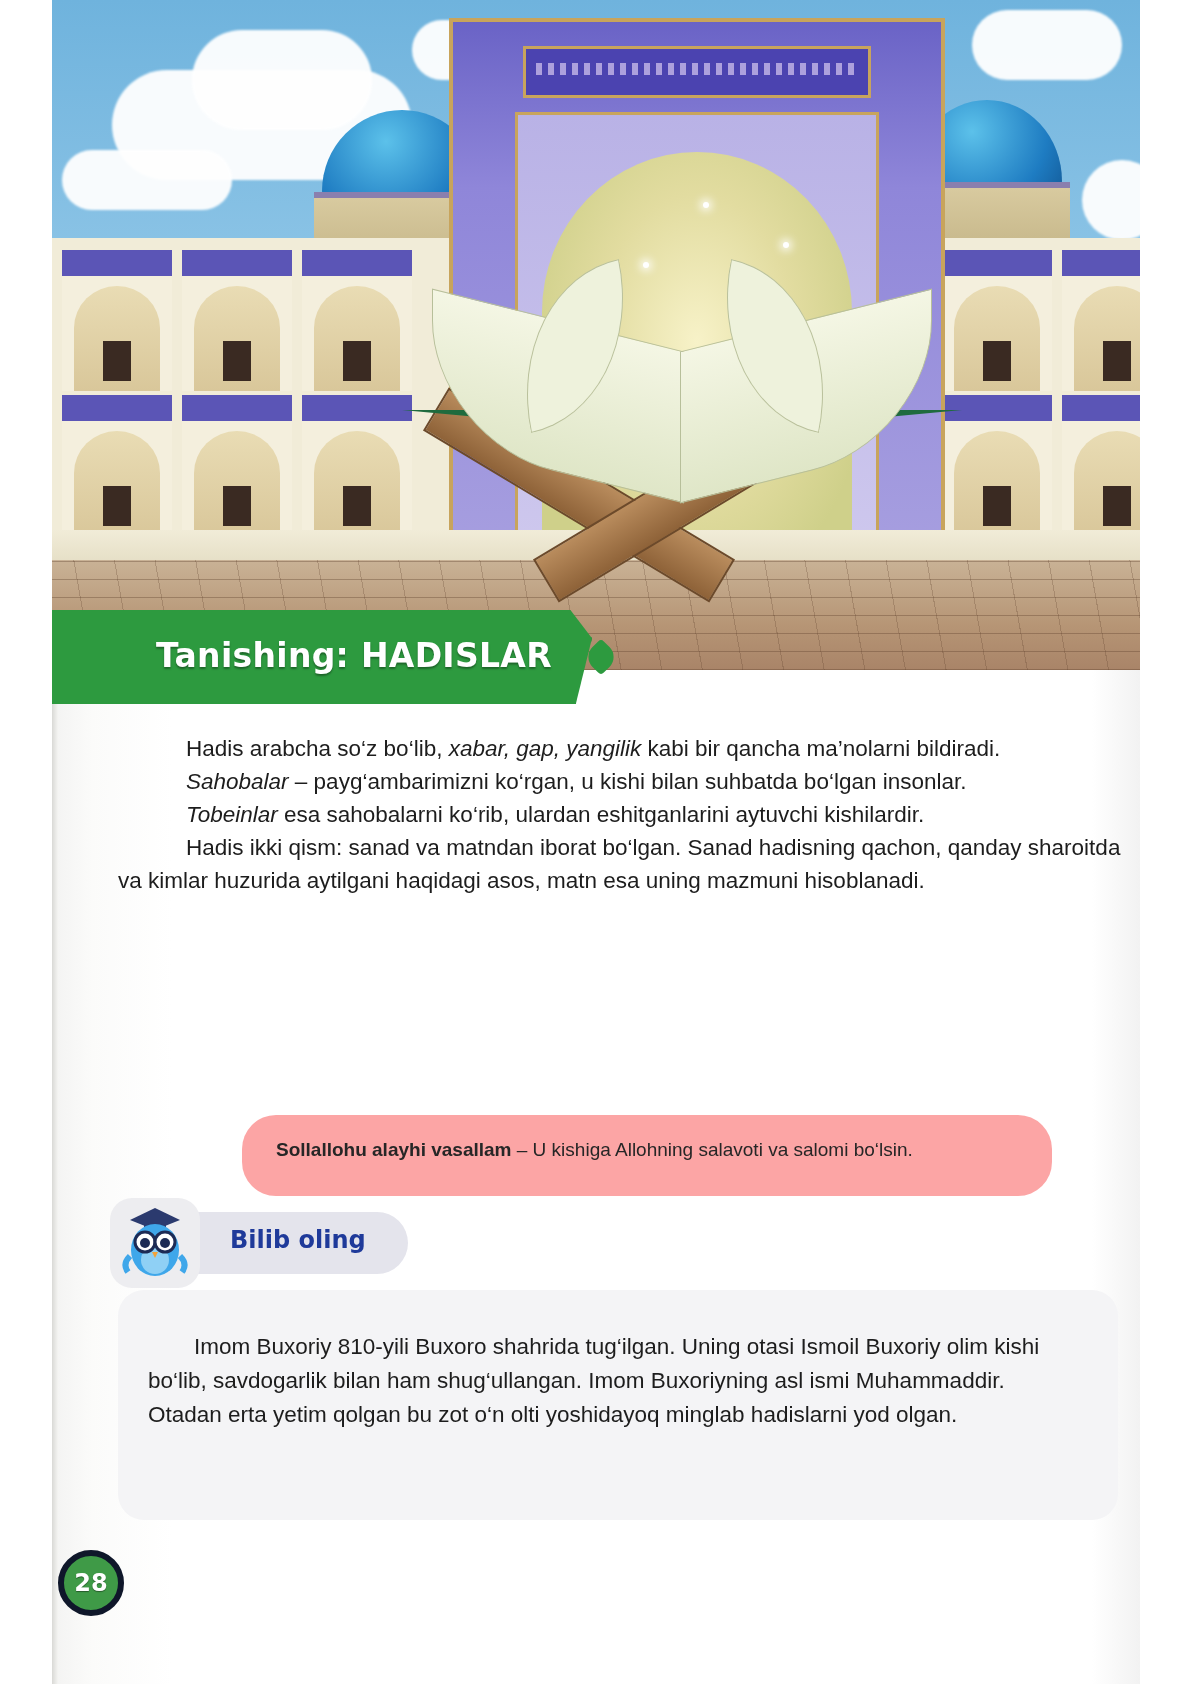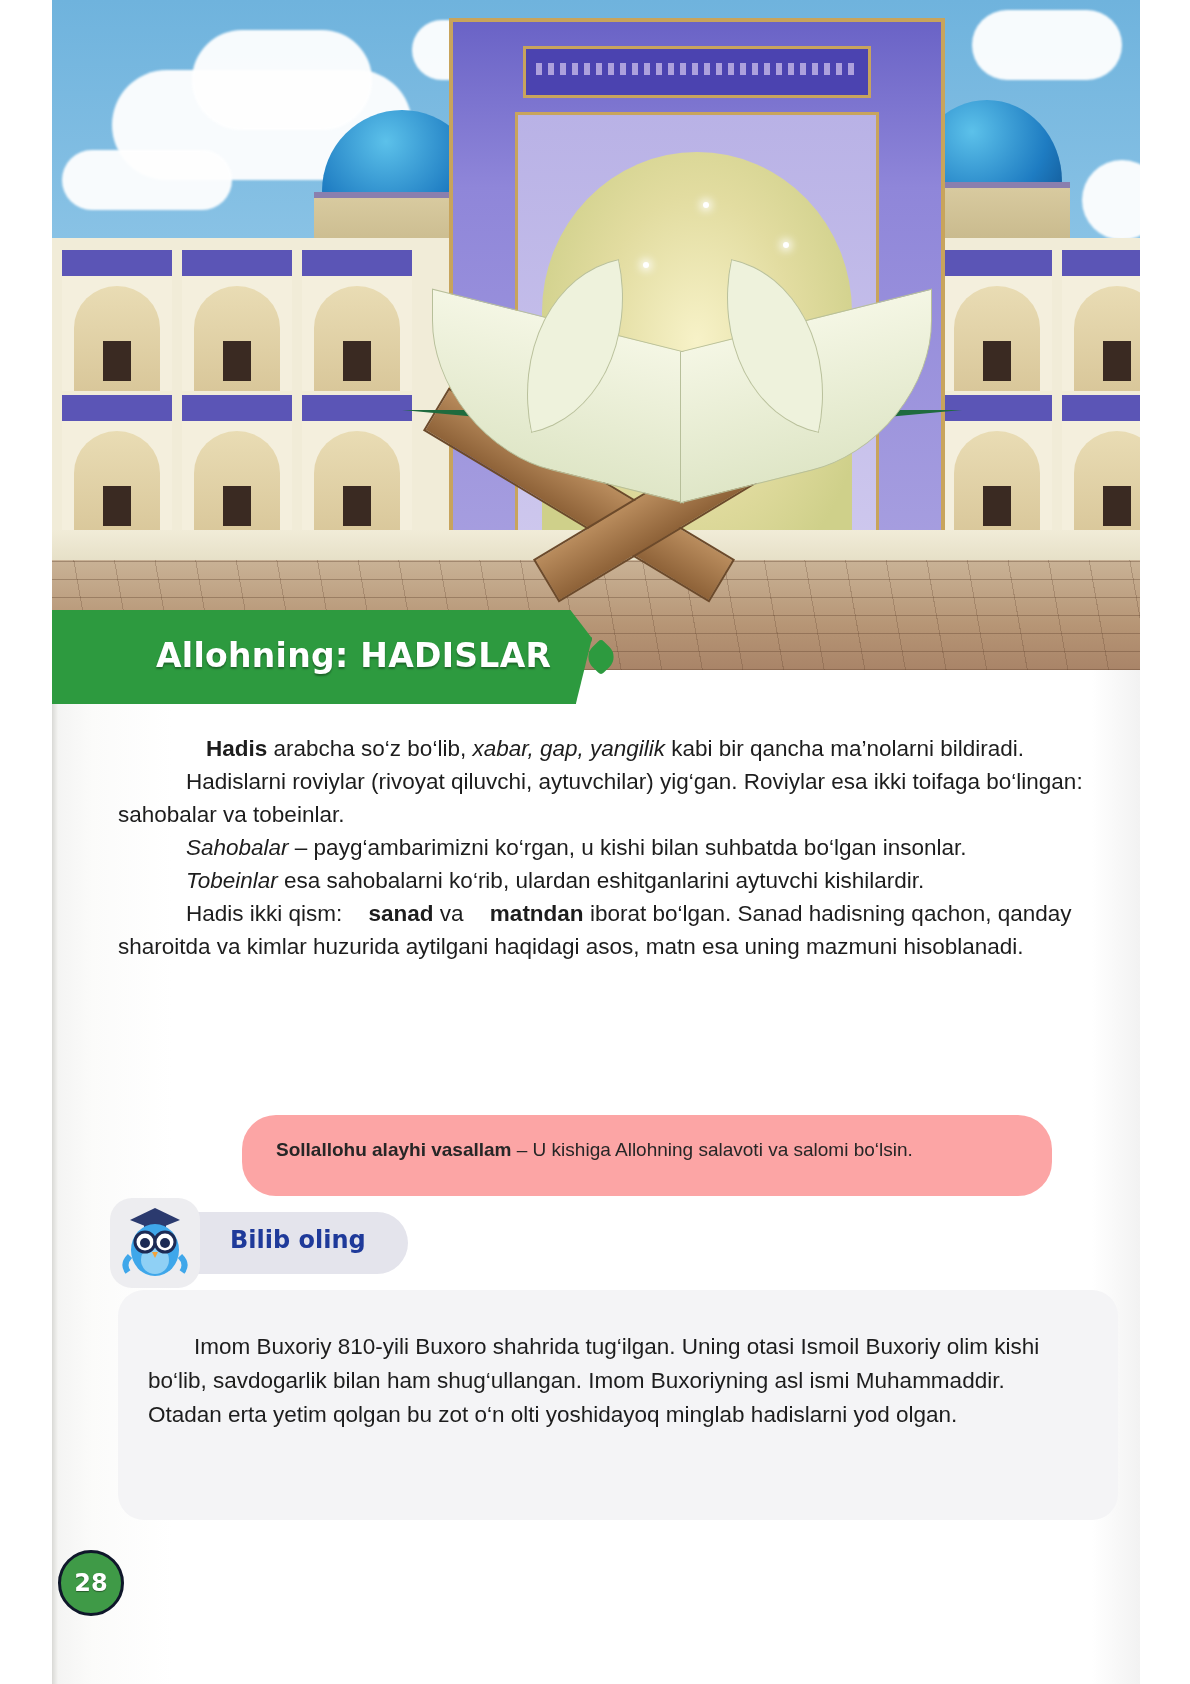--- a/index.html
+++ b/index.html
@@ -103,21 +103,21 @@
     font-weight:bold; font-size:33px; color:#ffffff; letter-spacing:.3px;
     text-shadow:0 2px 2px rgba(0,0,0,.35);
   }
   
   .body-text {
     position:absolute; left:118px; top:732px; width:1025px;
     font-family:"Liberation Sans", sans-serif; font-size:22.5px; line-height:33px; color:#1d1d1d;
   }
   .body-text p { margin:0; }
   .indent { text-indent:68px; }
-  .body-text b { font-weight:bold;margin-left:20px; }
+  .body-text b { font-weight:normal; }
   .body-text i { font-style:italic; }
   
   .note {
     position:absolute; left:242px; top:1115px; width:810px; height:81px;
     background:#fca5a5; border-radius:34px;
     font-family:Liberation Sans, sans-serif; font-size:19px; color:#262626;
     box-sizing:border-box; padding-left:34px; line-height:70px;
   }
   .note b { font-weight:bold; }
   
@@ -138,21 +138,21 @@
     background:#f4f4f6; border-radius:26px;
   }
   .info-text {
     position:absolute; left:148px; top:1330px; width:920px;
     font-family:"Liberation Sans", sans-serif; font-size:22.5px; line-height:34px; color:#1d1d1d;
   }
   .info-text p { margin:0; text-indent:46px; }
   
   .page-num {
     position:absolute; left:58px; top:1550px; width:66px; height:66px; border-radius:50%;
-    background:#3f9a47; border:3px solid #0f172a; box-sizing:border-box;
+    background:#3f9a47; border:6px solid #0f172a; box-sizing:border-box;
     color:#fff; font-family:"DejaVu Sans", sans-serif; font-weight:bold; font-size:24px;
     display:flex; align-items:center; justify-content:center;
     text-shadow:0 1px 1px rgba(0,0,0,.4);
   }
 </style>
 </head>
 <body>
 
 <div class="page"></div>
 <div class="page-left-edge"></div>
@@ -243,28 +243,25 @@
   <div class="stand-right"></div>
   <div class="book-cover"></div>
   <div class="page-fan-l"></div>
   <div class="page-fan-r"></div>
   <div class="leaf-l"></div>
   <div class="leaf-r"></div>
 </div>
 
 <div class="banner"></div>
 <div class="banner-ornament"></div>
-<div class="banner-title">Allohning: HADISLAR</div>
+<div class="banner-title">Tanishing: HADISLAR</div>
 
 <div class="body-text">
   <p class="indent" style="padding-left:0;">
     <b>Hadis</b><span> arabcha so‘z bo‘lib, </span><i>xabar, gap, yangilik</i><span> kabi bir qancha ma’nolarni bildiradi.</span>
-  </p>
-  <p class="indent">
-    <span>Hadislarni roviylar (rivoyat qiluvchi, aytuvchilar) yig‘gan. Roviylar esa ikki toifaga bo‘lingan: sahobalar va tobeinlar.</span>
   </p>
   <p class="indent">
     <i>Sahobalar</i><span> – payg‘ambarimizni ko‘rgan, u kishi bilan suhbatda bo‘lgan insonlar.</span>
   </p>
   <p class="indent">
     <i>Tobeinlar</i><span> esa sahobalarni ko‘rib, ulardan eshitganlarini aytuvchi kishilardir.</span>
   </p>
   <p class="indent">
     <span>Hadis ikki qism: </span><b>sanad</b><span> va </span><b>matndan</b><span> iborat bo‘lgan. Sanad hadisning qachon, qanday sharoitda va kimlar huzurida aytilgani haqidagi asos, matn esa uning mazmuni hisoblanadi.</span>
   </p>

